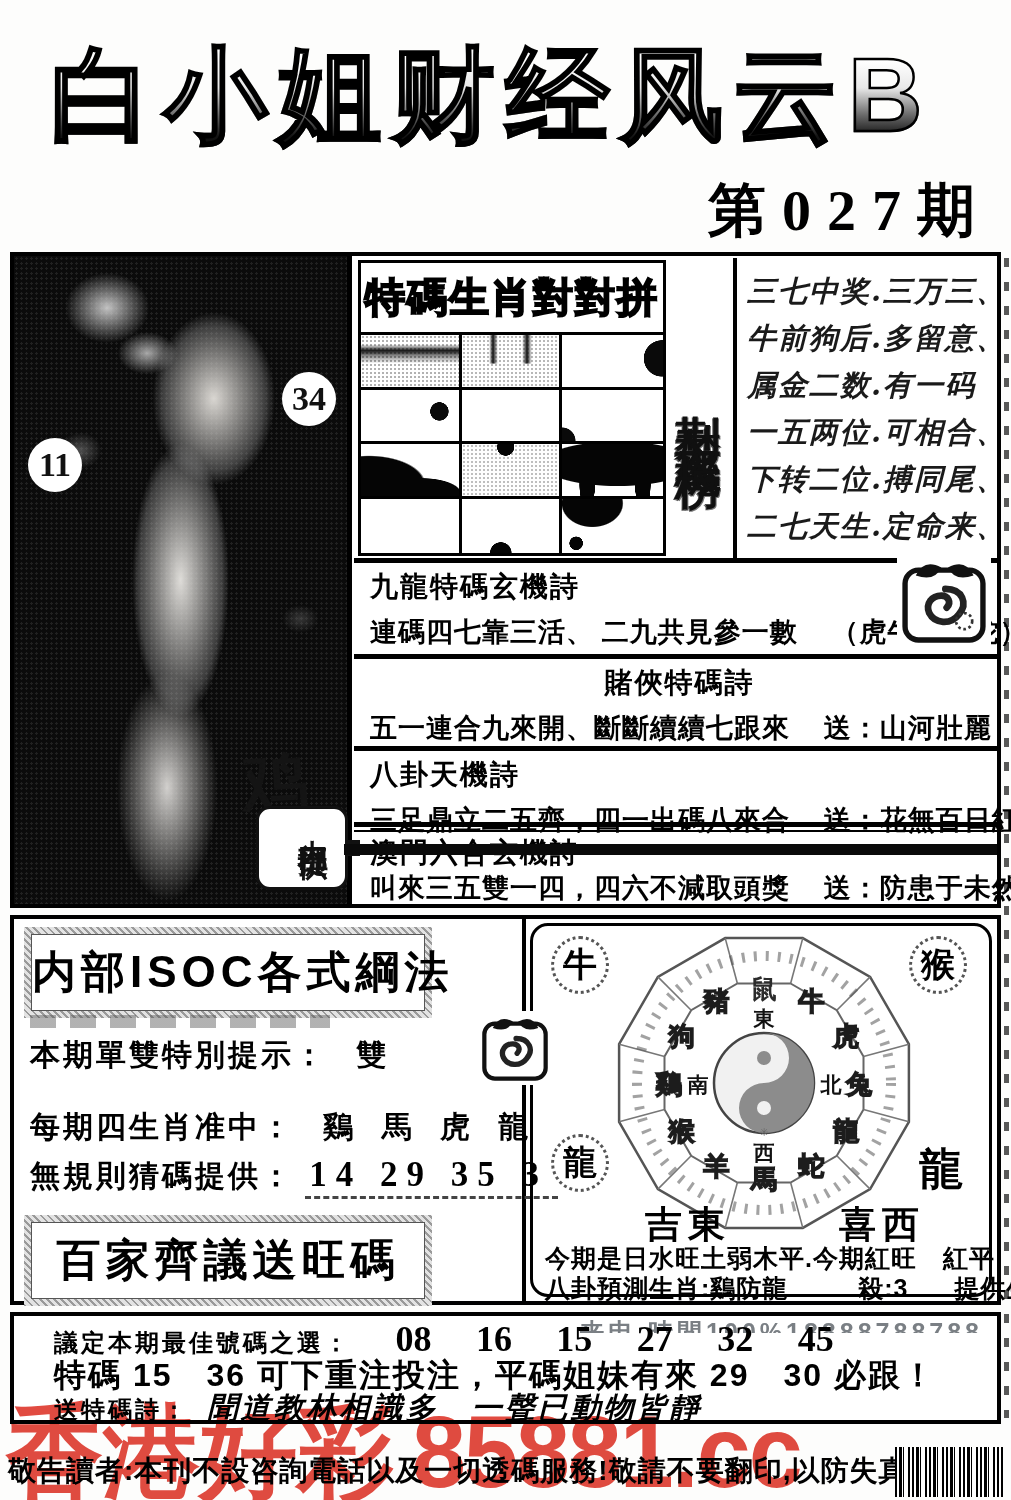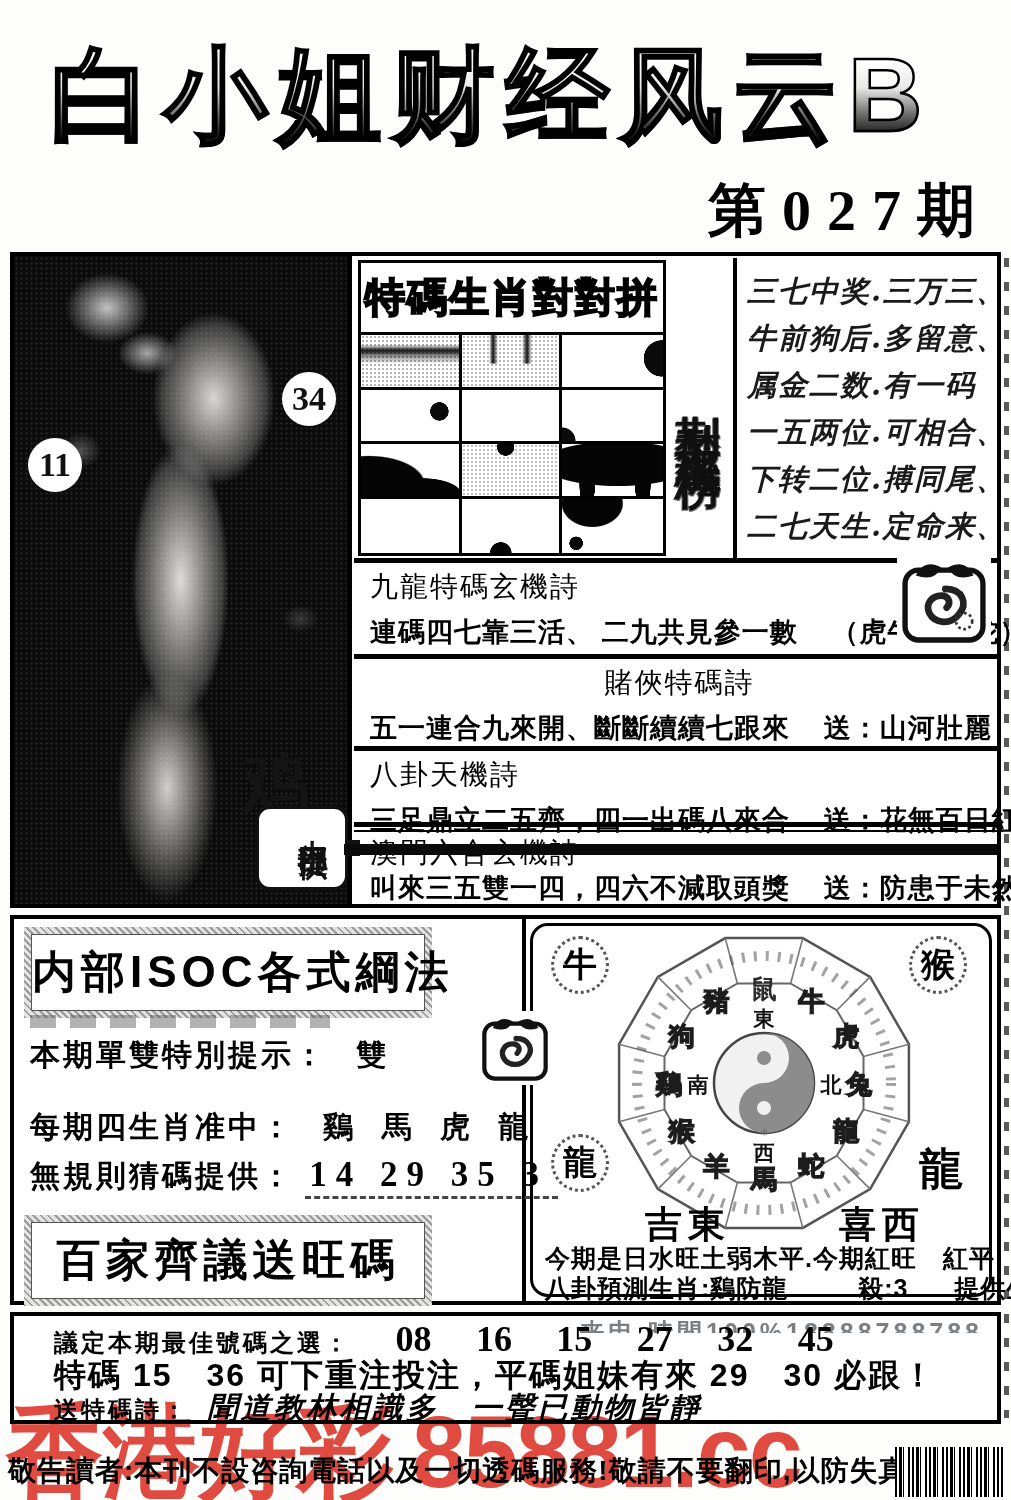--- a/index.html
+++ b/index.html
@@ -79,21 +79,21 @@
     text-shadow:1px 1px 0 #777, -1px 1px 0 #555; }
   .rank-divider { position:absolute; left:719px; top:2px; width:4px; height:300px; background:#000; }
   .verses { position:absolute; left:733px; top:12px; width:248px; }
   .verse-line { font-family:"DejaVu Serif", serif; font-style:italic; font-size:29px; font-weight:600;
     line-height:47px; color:#1a1a1a; white-space:nowrap; letter-spacing:2px; }
 
   .hr { position:absolute; left:340px; right:0; height:5px; background:#000; }
   .hr2 { position:absolute; left:340px; right:0; height:2px; background:#000; }
 
   .sec { position:absolute; left:356px; right:8px; }
-  .sec-title { font-family:"Liberation Serif", serif; font-weight:400; font-size:28px; letter-spacing:2px; }
+  .sec-title { font-family:"Liberation Serif", serif; font-weight:700; font-size:28px; letter-spacing:2px; }
   .sec-line { font-family:"Liberation Serif", serif; font-weight:700; font-size:27px; letter-spacing:1px;
     white-space:nowrap; margin-top:8px; }
   .sec-note { display:inline-block; margin-left:26px; }
 
   .stamp { position:absolute; background:#fff; }
   .smudge-dashes { position:absolute; height:4px; background:repeating-linear-gradient(90deg,#3a3a3a 0 14px, transparent 14px 46px); opacity:.55; }
   .black-bar { position:absolute; left:330px; right:0; top:588px; height:11px; background:#0a0a0a; }
 
   
   .v-divider { position:absolute; left:508px; top:0; width:4px; height:382px; background:#000; }

